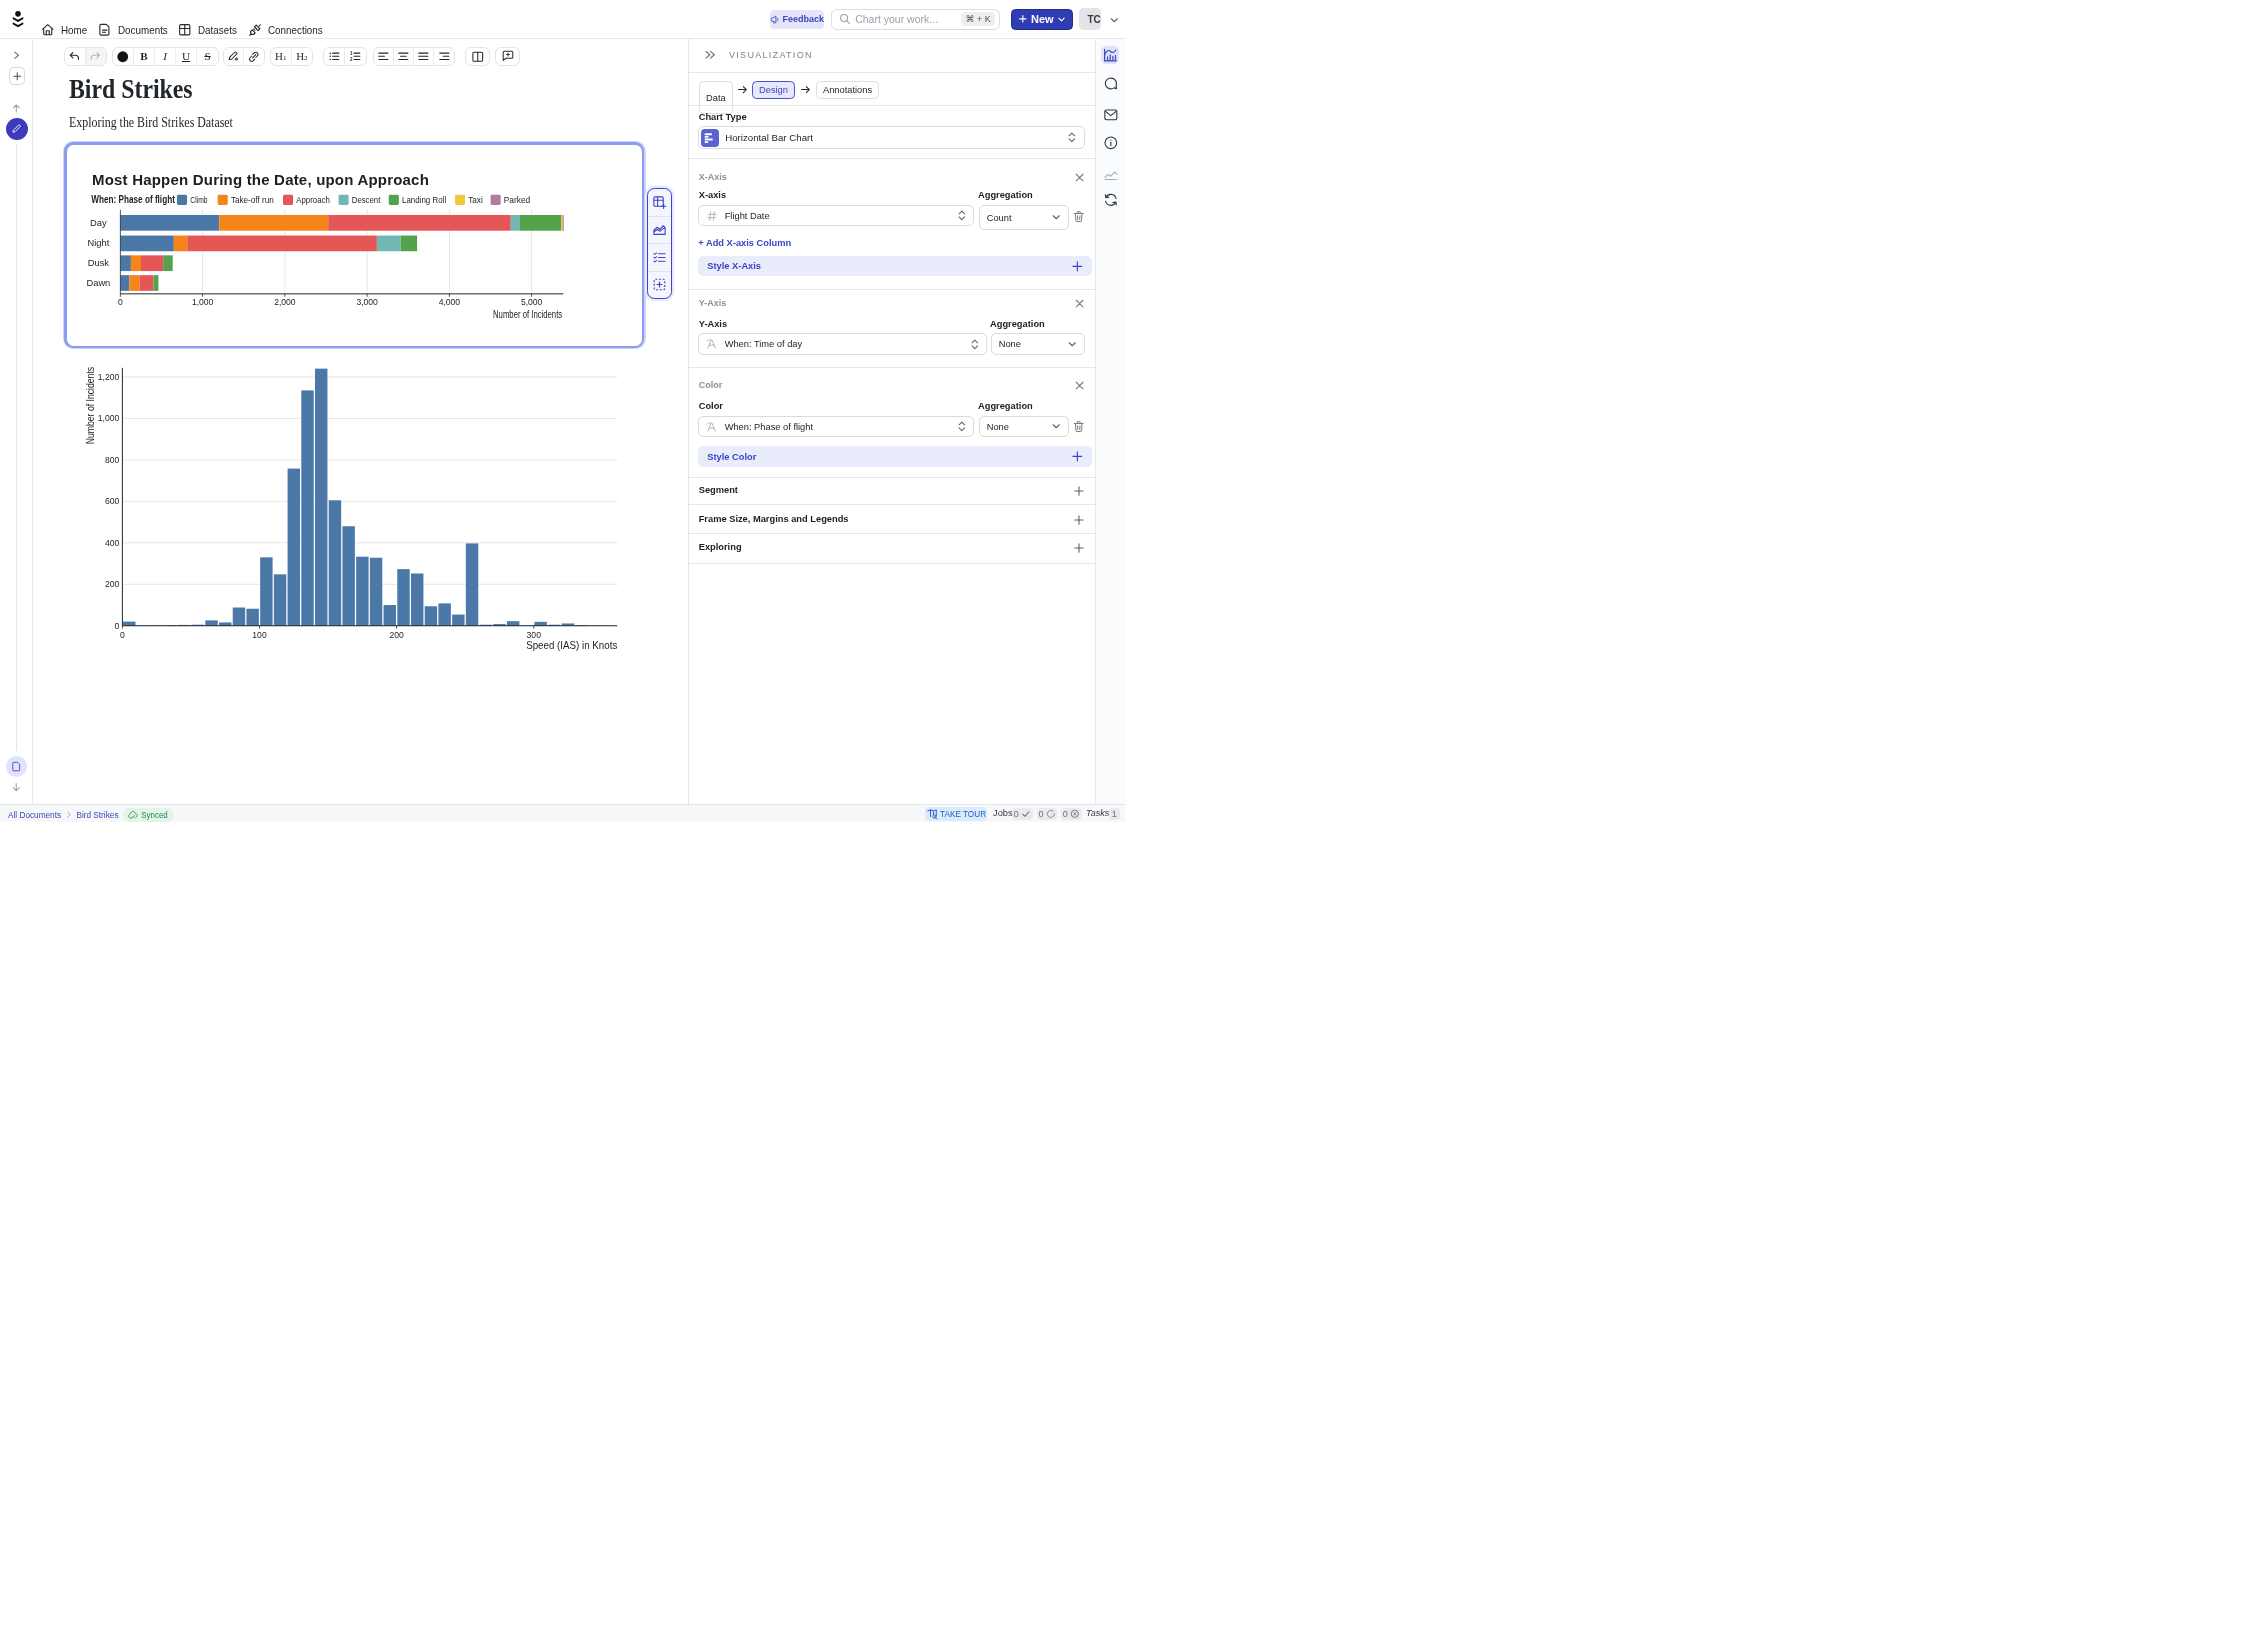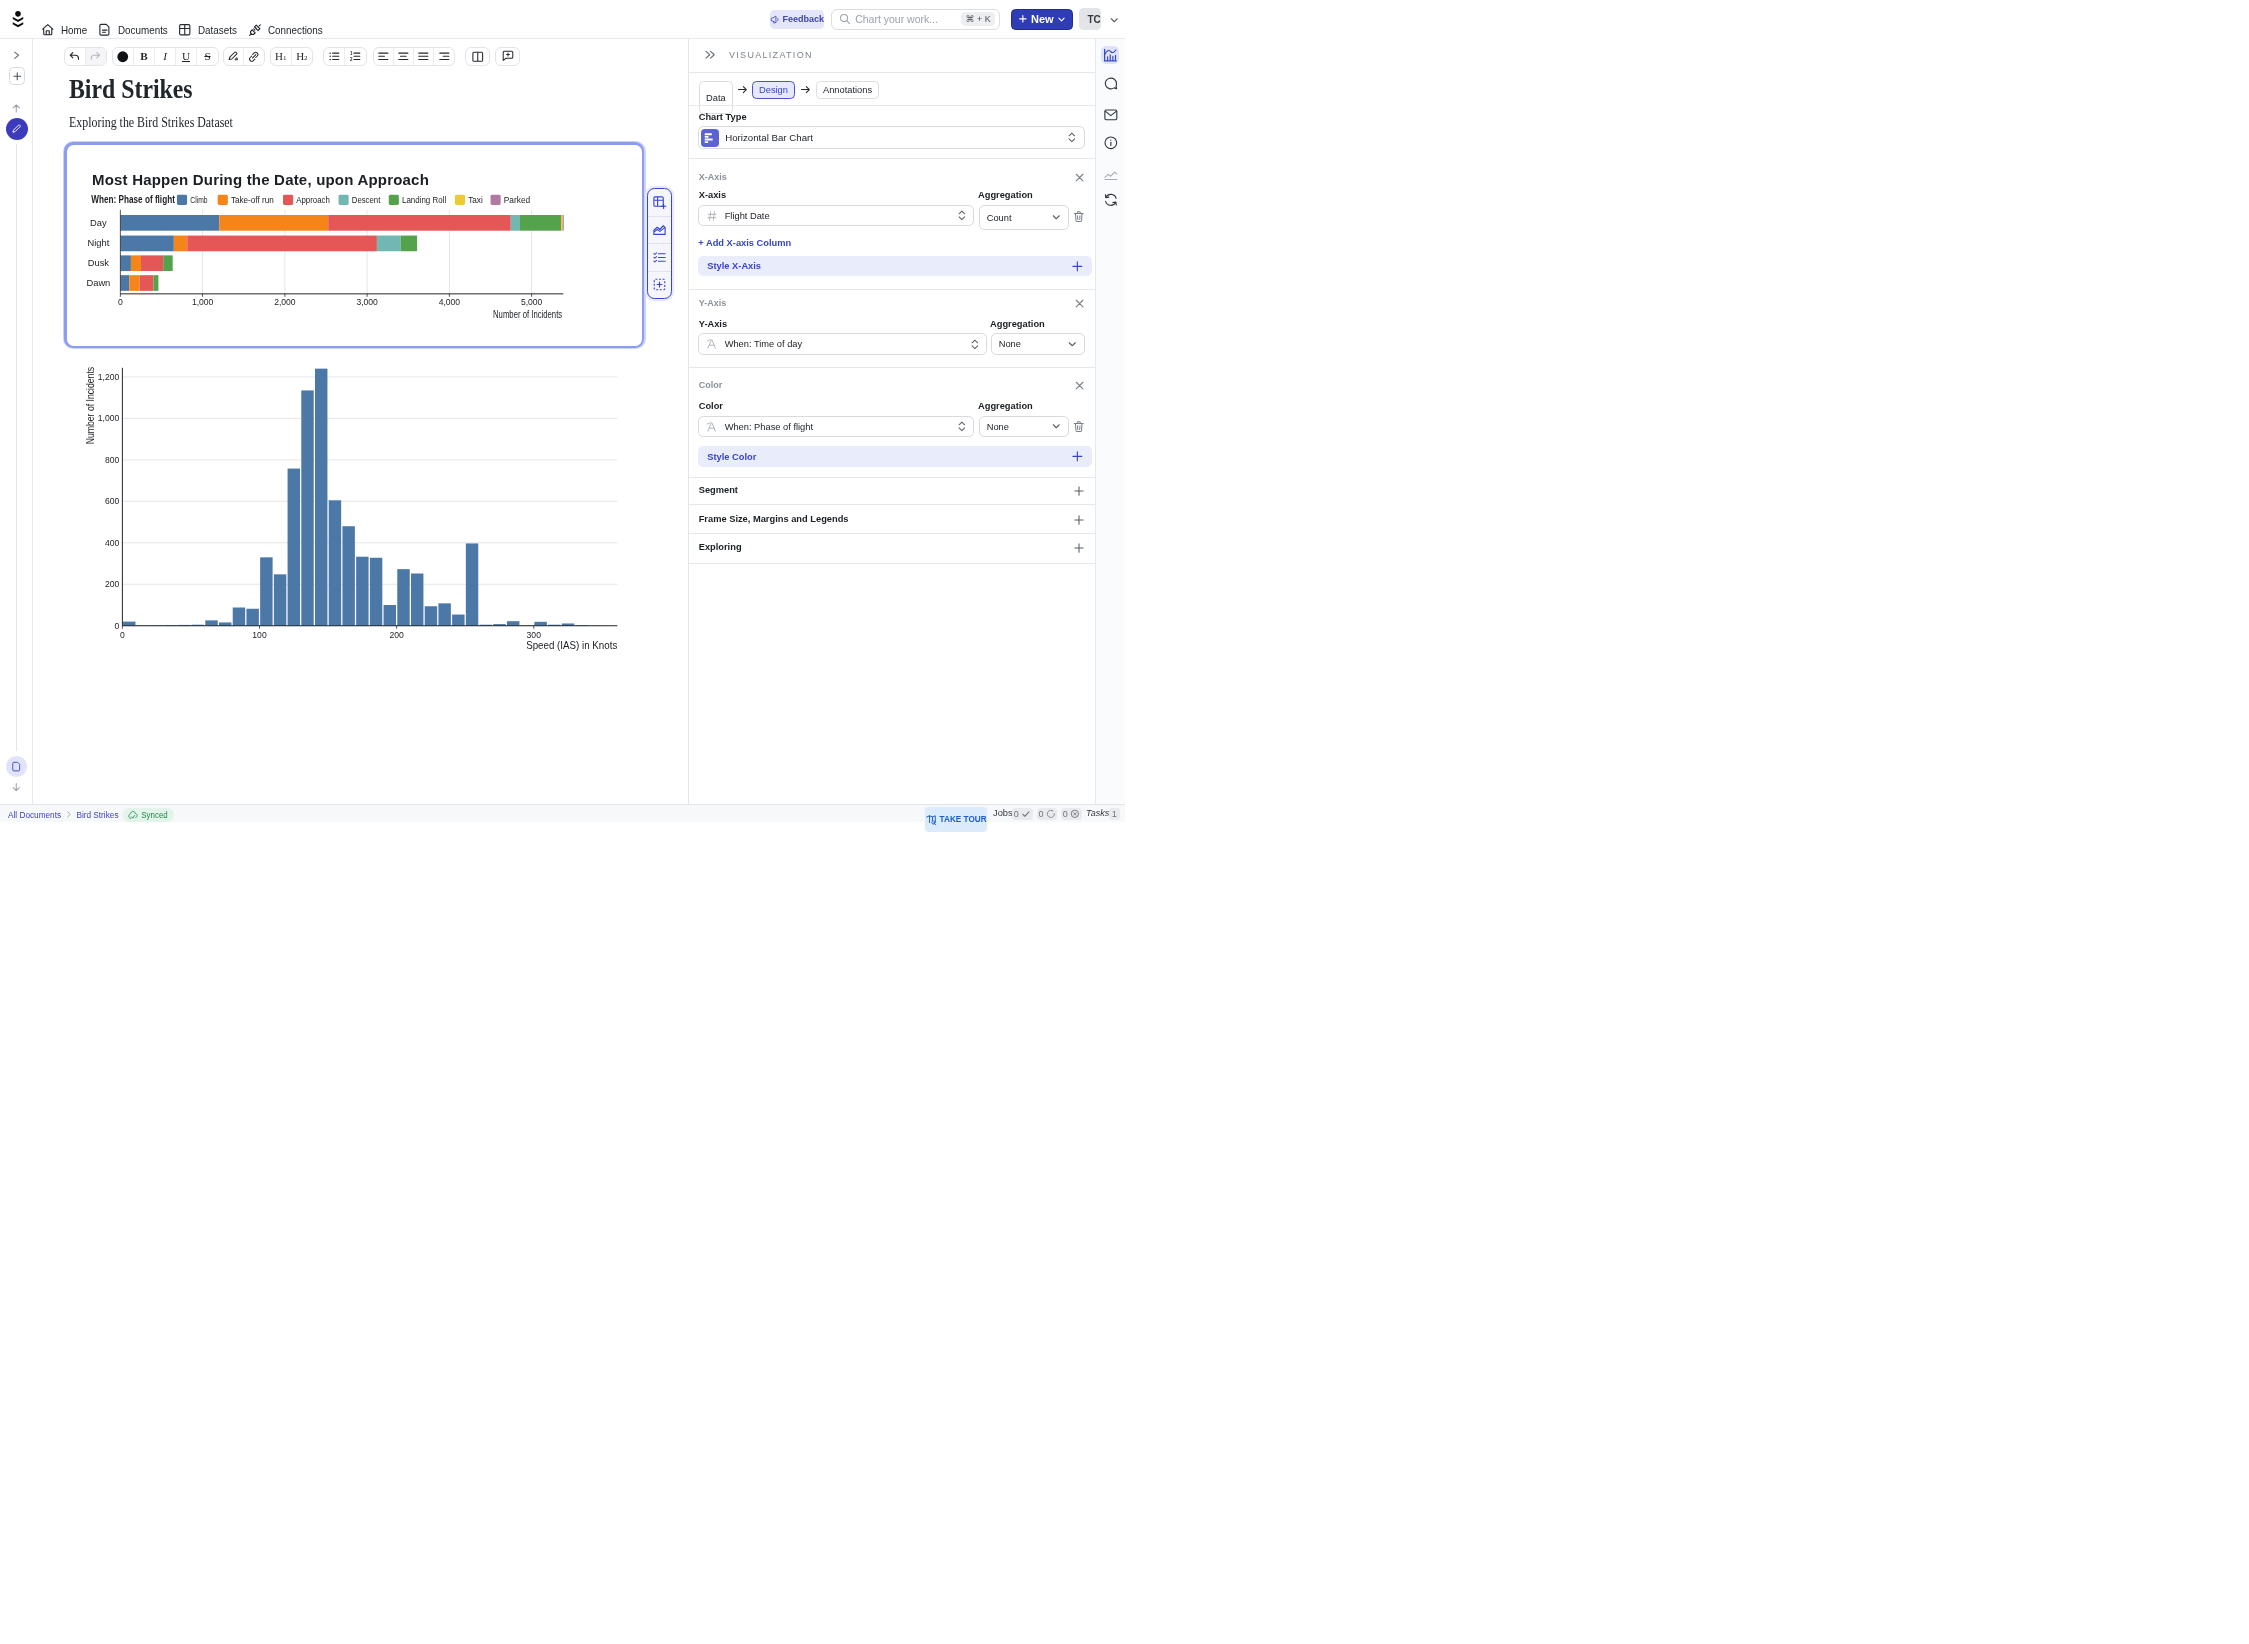--- a/index.html
+++ b/index.html
@@ -527,21 +527,21 @@
       <span style="color:#3f45bb;font-size:9.7px;">All Documents</span>
       <svg width="9" height="9" viewBox="0 0 12 12" fill="none" style="">
         <path d="M4.5 2.5 L8 6 L4.5 9.5" stroke="#9aa1ab" stroke-width="1.3" stroke-linecap="round" stroke-linejoin="round"></path>
       </svg>
       <span style="color:#3f45bb;font-size:9.7px;">Bird Strikes</span>
       <span style="background:#e3f5ea;border-radius:6.7px;color:#1d8649;font-size:9.3px;display:inline-flex;align-items:center;gap:3.7px;padding:1.1px 6.7px;"><svg width="12" height="12" viewBox="0 0 16 16" fill="none" style="">
           <path d="M4.5 12.5 a3 3 0 0 1 -0.3 -6 a3.8 3.8 0 0 1 7.4 -0.6 a2.8 2.8 0 0 1 0.3 5.6" stroke="#1d8649" stroke-width="1.3" stroke-linecap="round" stroke-dasharray="1.8 1.6"></path>
           <path d="M5.8 10.5 l1.7 1.7 3-3.4" stroke="#1d8649" stroke-width="1.3" stroke-linecap="round" stroke-linejoin="round"></path>
         </svg>Synced</span>
     </div>
-    <div class="abs" style="left:925px;top:2.2px;width:62px;height:25px;background:#dcebfb;border-radius:3.7px;color:#1c5dc9;font-size:8.2px;font-weight:700;display:flex;align-items:center;justify-content:center;gap:2.2px;white-space:nowrap;"><svg width="12" height="12" viewBox="0 0 16 16" fill="none" style="">
+    <div class="abs" style="left:925px;top:2.2px;width:62px;height:14px;background:#dcebfb;border-radius:3.7px;color:#1c5dc9;font-size:8.2px;font-weight:400;display:flex;align-items:center;justify-content:center;gap:2.2px;white-space:nowrap;"><svg width="12" height="12" viewBox="0 0 16 16" fill="none" style="">
         <path d="M2.3 4 l3.8-1.6 3.8 1.6 3.8-1.6 V11.3 l-2.4 1 M6.1 2.4 v9 M9.9 4 v4.7" stroke="#1c5dc9" stroke-width="1.3" stroke-linecap="round" stroke-linejoin="round"></path>
         <circle cx="11.2" cy="11.3" r="2.2" stroke="#1c5dc9" stroke-width="1.2"></circle>
         <path d="M12.8 12.9 l1.6 1.6" stroke="#1c5dc9" stroke-width="1.2" stroke-linecap="round"></path>
       </svg>TAKE TOUR</div>
     <span class="abs" style="left:993px;top:3.4px;color:#33383e;font-size:9.3px;white-space:nowrap;">Jobs</span>
     <span class="abs" style="left:1012px;top:2.6px;width:20.6px;height:12.3px;background:#e8eaed;border-radius:3.7px;color:#6d737c;font-size:9px;display:flex;align-items:center;justify-content:center;gap:2.2px;">0 <svg width="9.7" height="9.7" viewBox="0 0 13 13" fill="none" style="">
         <path d="M2.3 7 l2.8 2.8 5.6-6" stroke="#6d737c" stroke-width="1.4" stroke-linecap="round" stroke-linejoin="round"></path>
       </svg></span>
     <span class="abs" style="left:1037px;top:2.6px;width:20px;height:12.3px;background:#e8eaed;border-radius:3.7px;color:#6d737c;font-size:9px;display:flex;align-items:center;justify-content:center;gap:2.2px;">0 <svg width="9.7" height="9.7" viewBox="0 0 13 13" fill="none" style="">
         <path d="M11.2 6.5 a4.7 4.7 0 1 1 -1.9 -3.7" stroke="#6d737c" stroke-width="1.3" stroke-linecap="round" stroke-dasharray="2 1.7"></path>

